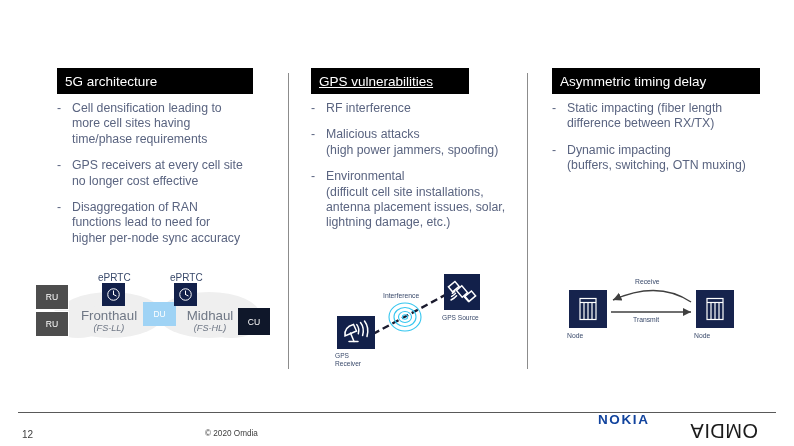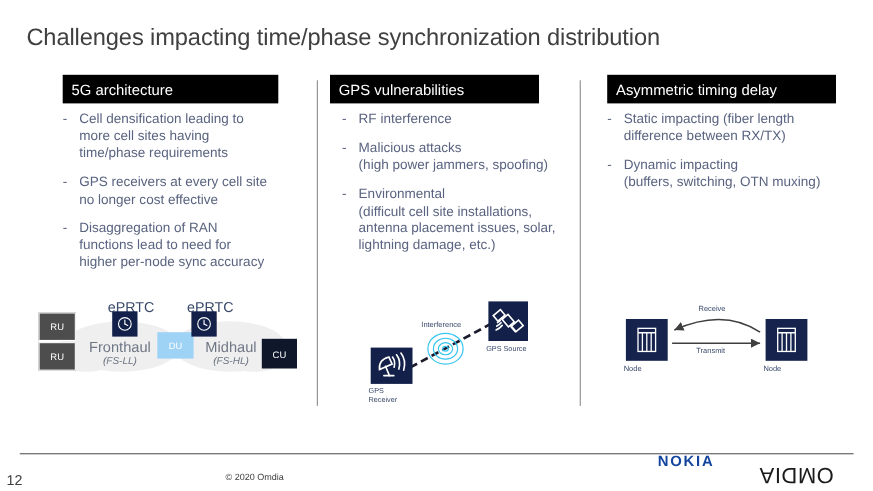--- a/index.html
+++ b/index.html
@@ -20,21 +20,21 @@
   }
 
   
   .hdr{
     position:absolute;height:26px;background:#000000;
     color:#ffffff;font-size:13.5px;
     display:flex;align-items:center;
     padding-left:8px;box-sizing:border-box;
   }
   .hdr1{left:57px;top:68px;width:196px;}
-  .hdr2{left:300px;top:68px;width:190px;}
+  .hdr2{left:311px;top:68px;width:158px;text-decoration:underline;}
   .hdr3{left:552px;top:68px;width:208px;}
 
   
   .divider{position:absolute;top:73px;width:1px;height:296px;background:#8c8c8c;}
   .div1{left:288px;}
   .div2{left:527px;}
 
   
   .list{position:absolute;color:#5a6480;font-size:12.3px;line-height:15.4px;}
   .list1{left:57px;top:101px;width:215px;}
@@ -67,57 +67,56 @@
   .haul{position:absolute;text-align:center;color:#6f7785;}
   .haul .nm{font-size:13.3px;line-height:14px;}
   .haul .sub{font-size:9.1px;line-height:11px;font-style:italic;}
   .h1{left:40px;top:39px;width:78px;}
   .h2{left:141px;top:39px;width:78px;}
   .clock{
     position:absolute;width:23px;height:23px;background:#12204a;
     display:flex;align-items:center;justify-content:center;
   }
   .eprtc{
-    position:absolute;font-size:13px;color:#3a4a6b;white-space:nowrap;
+    position:absolute;font-size:10px;color:#3a4a6b;white-space:nowrap;
   }
 
   
   .d2{position:absolute;left:325px;top:272px;width:185px;height:100px;}
   .navy{position:absolute;background:#12204a;}
   .lbl2{position:absolute;font-size:6.6px;color:#3a4a6b;line-height:8px;}
 
   
   .d3{position:absolute;left:563px;top:278px;width:190px;height:80px;}
   .node{
     position:absolute;width:38px;height:38px;background:#16234d;
     display:flex;align-items:center;justify-content:center;
   }
   .lbl3{position:absolute;font-size:6.8px;color:#3a4a6b;}
 
   
   .footline{position:absolute;left:18px;top:412px;width:758px;height:1px;background:#595959;}
-  .pageno{position:absolute;left:6px;top:429px;font-size:13px;color:#404040;}
+  .pageno{position:absolute;left:22px;top:429px;font-size:10px;color:#404040;}
   .copy{position:absolute;left:205px;top:429px;font-size:8.2px;color:#404040;}
   .nokia{
     position:absolute;left:598px;top:412px;font-size:13.5px;
     color:#12449e;font-weight:bold;letter-spacing:1.6px;
     font-family:"Liberation Sans", sans-serif;
   }
   .omdia{
     position:absolute;left:690px;top:419px;font-size:20px;color:#1b1b1b;
     letter-spacing:0.5px;transform:rotate(180deg);transform-origin:center;
     font-family:"Liberation Sans", sans-serif;
   }
 </style>
 </head>
 <body>
 
 <div class="slide">
 
-  <div class="title">Challenges impacting time/phase synchronization distribution</div>
 
   <div class="hdr hdr1">5G architecture</div>
   <div class="hdr hdr2">GPS vulnerabilities</div>
   <div class="hdr hdr3">Asymmetric timing delay</div>
 
   <div class="divider div1"></div>
   <div class="divider div2"></div>
 
   <div class="list list1">
     <div class="bullet">

